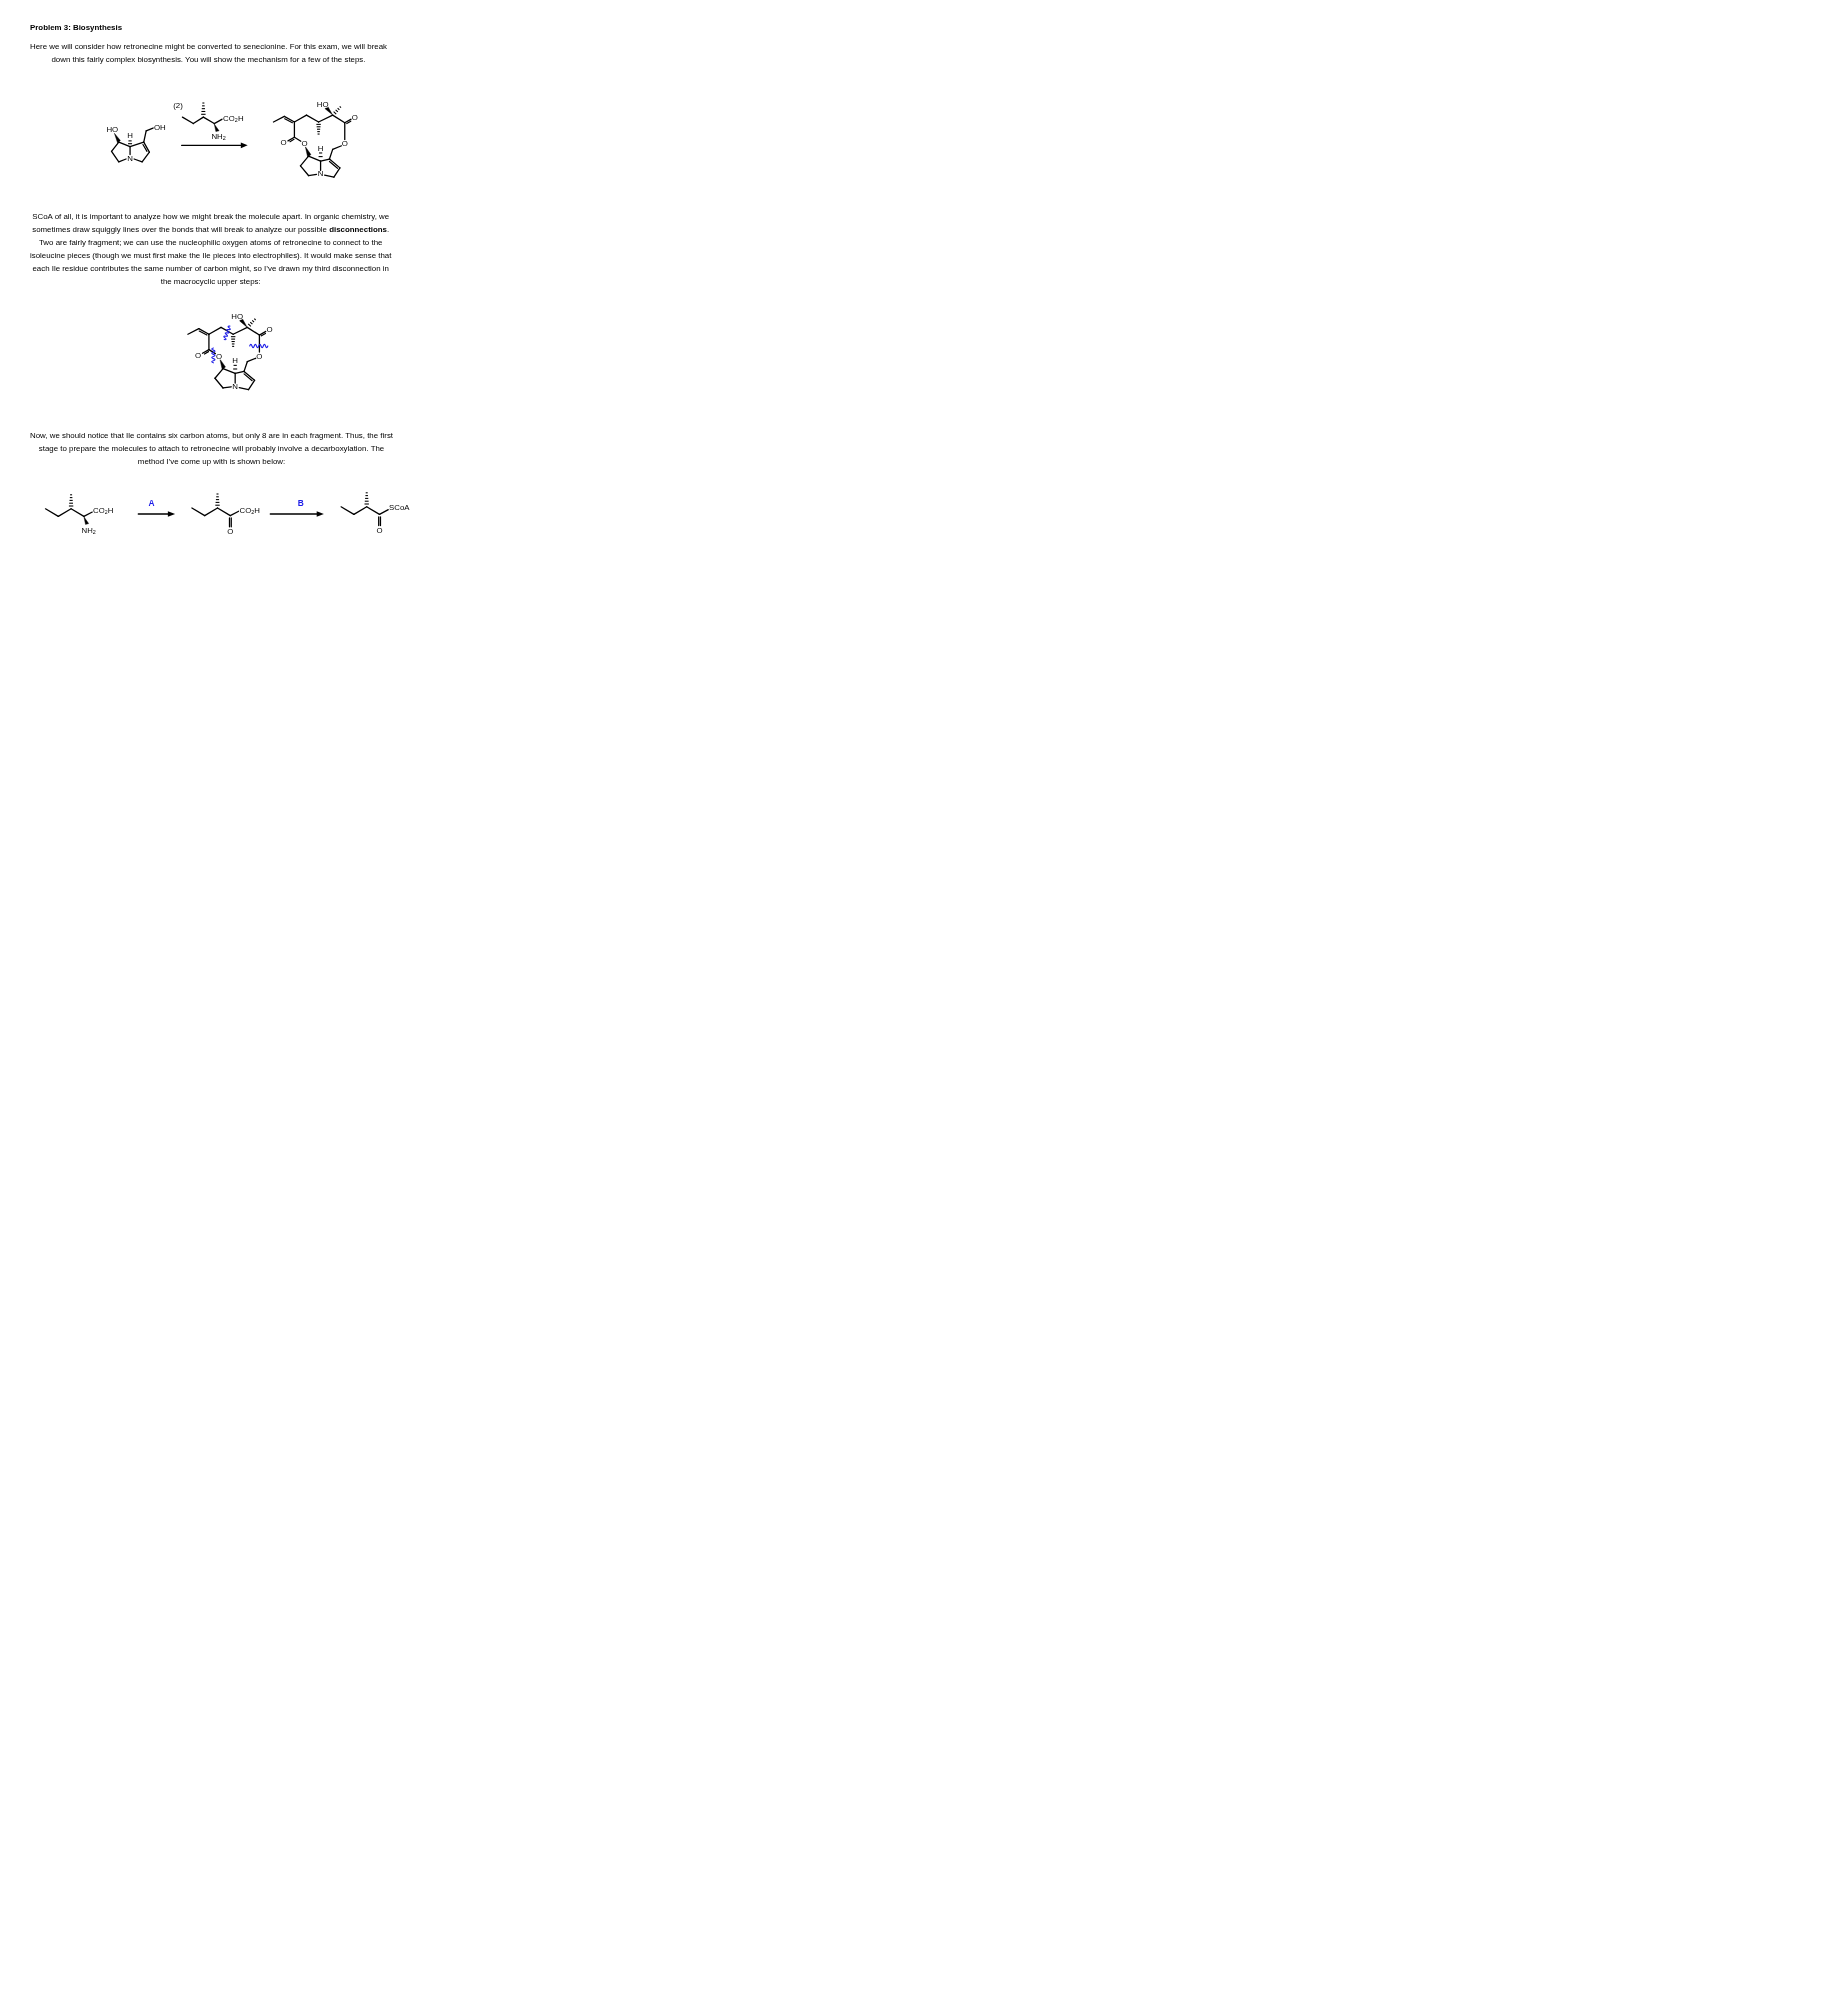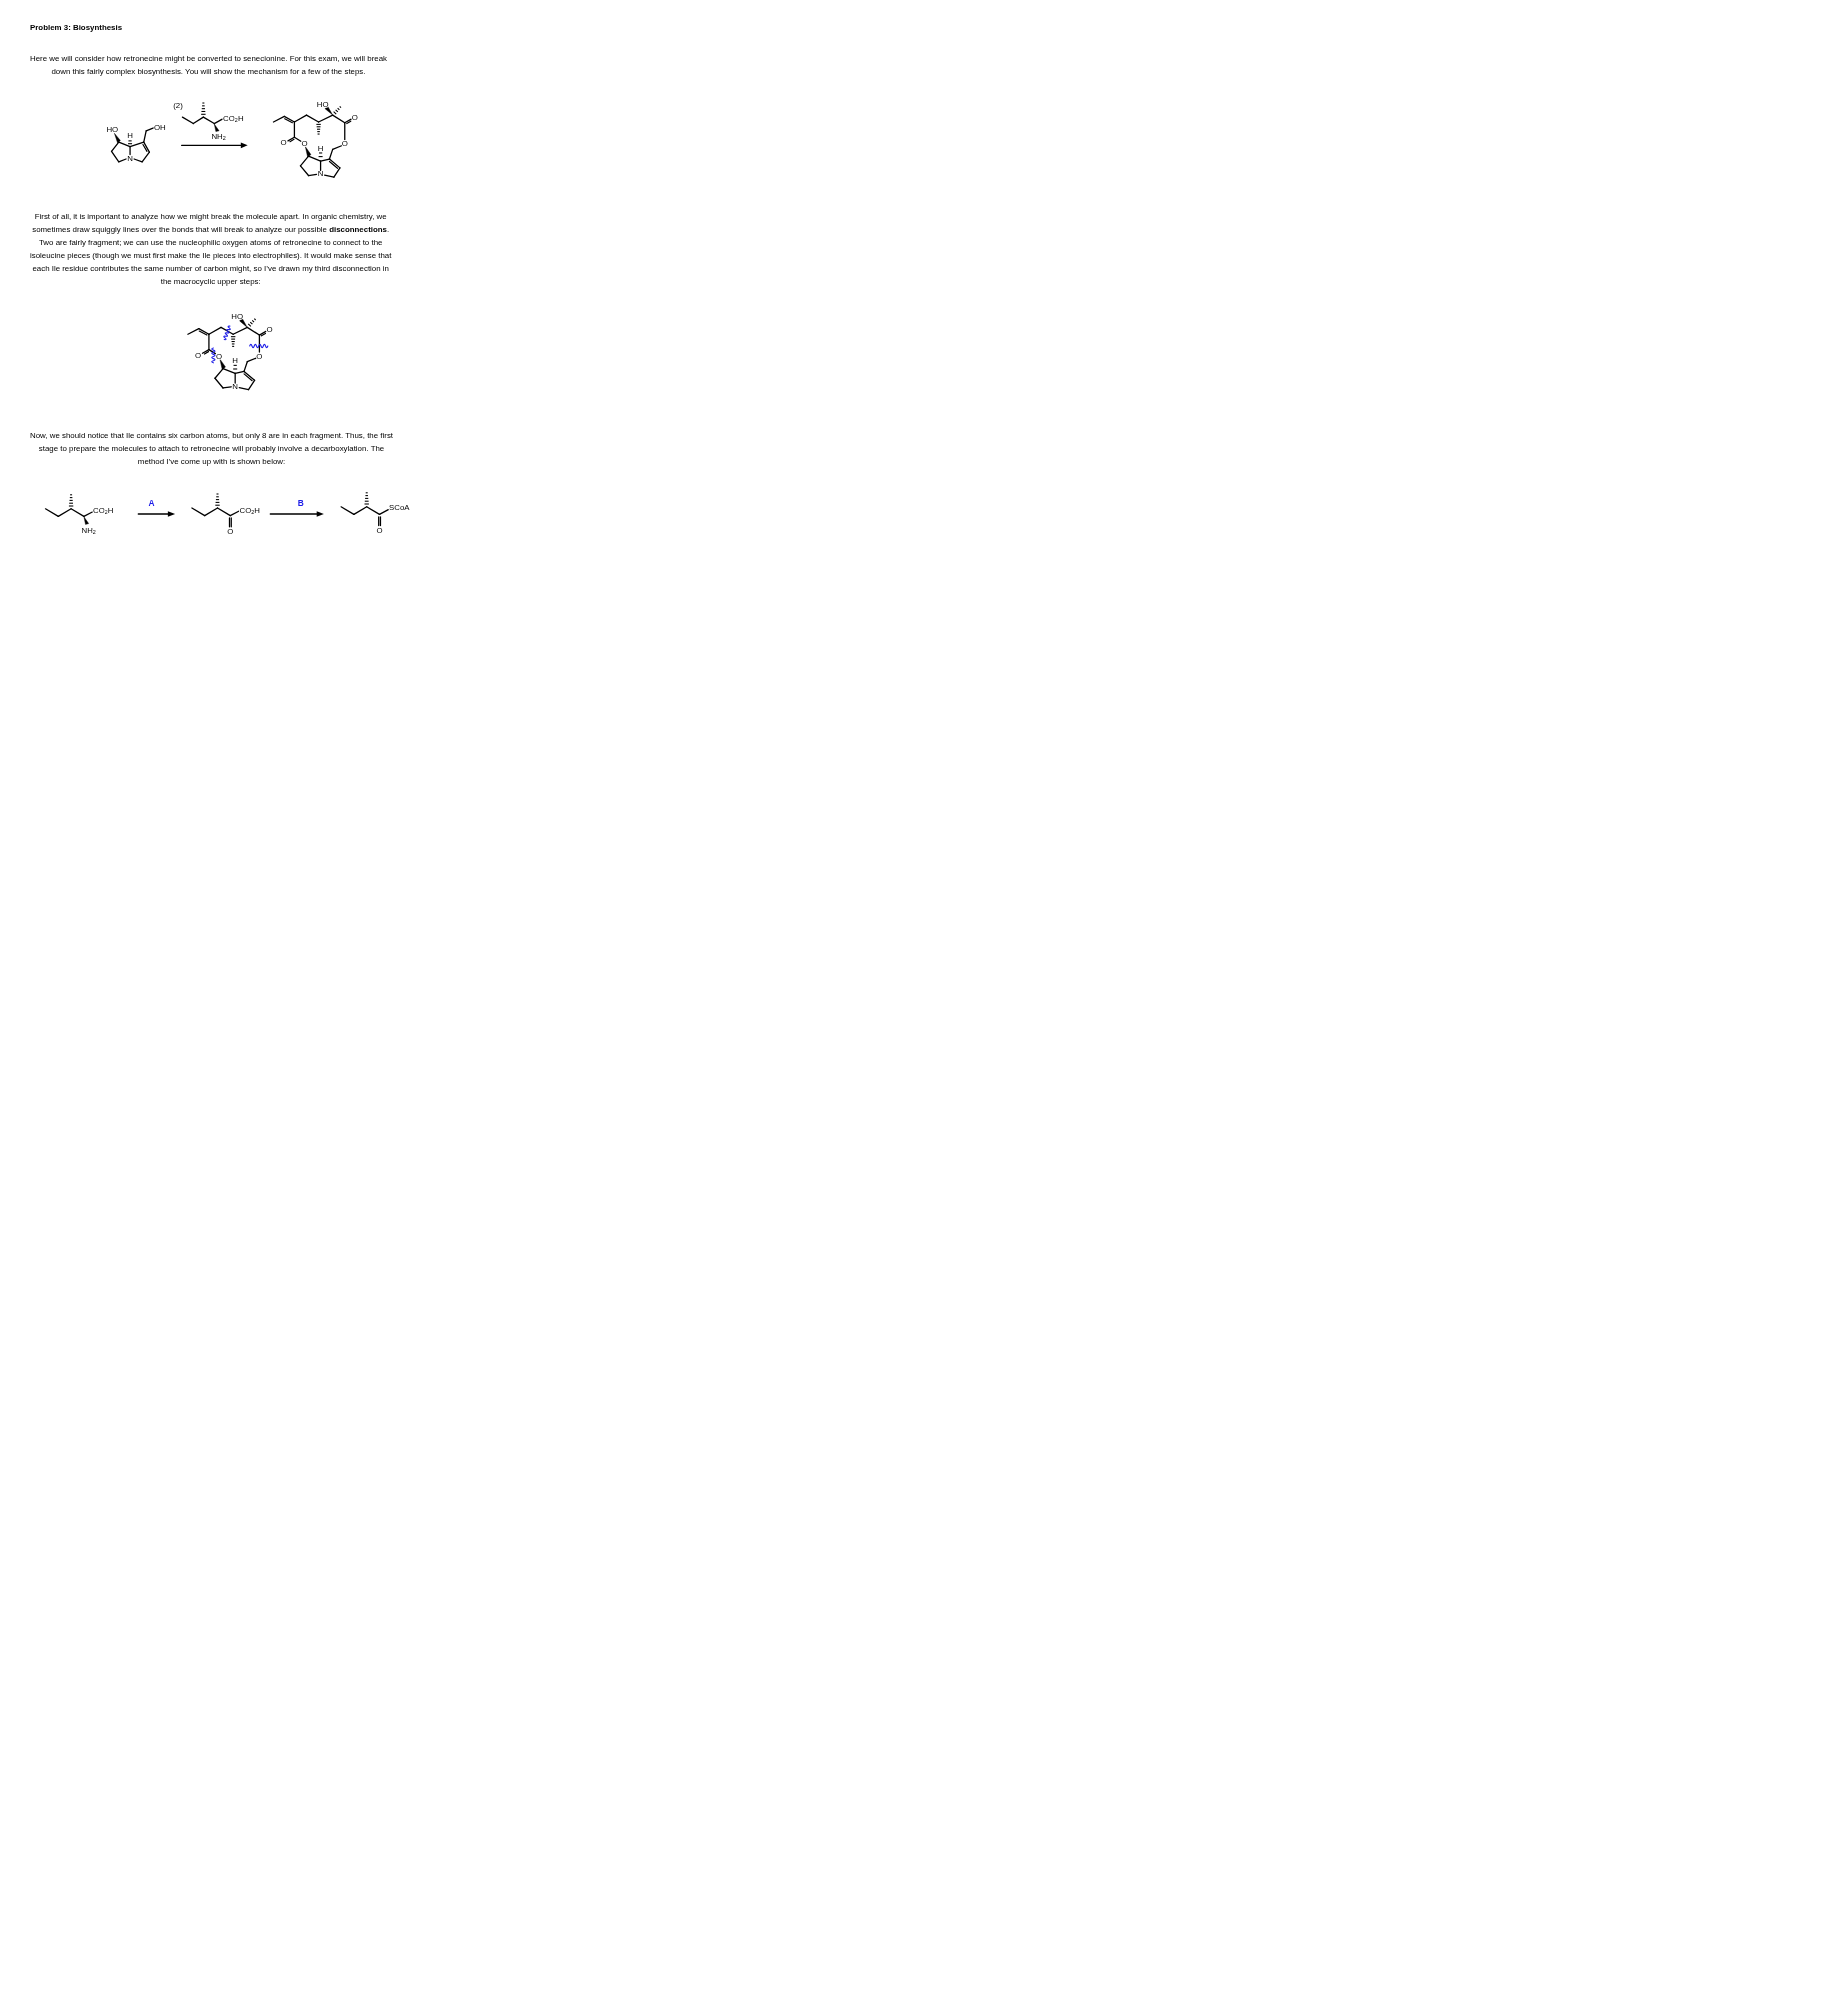--- a/index.html
+++ b/index.html
@@ -27,21 +27,21 @@
       fill:var(--accent);text-anchor:middle;dominant-baseline:central;}
   .sq{stroke:var(--accent);stroke-width:2.8;fill:none;stroke-linecap:round;}
 </style>
 </head>
 <body>
 
 <div class="page">
 
   <div class="title">Problem 3: Biosynthesis</div>
 
-  <div class="para" style="top:52px">
+  <div class="para" style="top:40px">
     <div class="tline">Here we will consider how retronecine might be converted to senecionine. For this exam, we will break</div>
     <div class="tline">down this fairly complex biosynthesis. You will show the mechanism for a few of the steps.</div>
   </div>
 
   <svg class="scheme" style="left:93px;top:96px;width:286px;height:93px" viewBox="230 238 710 230">
 
     <defs>
       <g id="senecionine-mol">
 
         <line class="b" x1="678" y1="302" x2="705" y2="288"></line>
@@ -140,21 +140,21 @@
 
     <g>
       <line class="b" style="stroke-width:3.4" x1="450" y1="360" x2="597" y2="360"></line>
       <polygon class="ah" points="597,353 614,360 597,367"></polygon>
     </g>
 
     <use href="#senecionine-mol"></use>
   </svg>
 
   <div class="para" style="top:210px">
-    <div class="tline">First of all, it is important to analyze how we might break the molecule apart. In organic chemistry, we</div>
+    <div class="tline">SCoA of all, it is important to analyze how we might break the molecule apart. In organic chemistry, we</div>
     <div class="tline"><span>sometimes draw squiggly lines over the bonds that will break to analyze our possible </span><span class="bold">disconnections</span><span>.</span></div>
     <div class="tline">Two are fairly fragment; we can use the nucleophilic oxygen atoms of retronecine to connect to the</div>
     <div class="tline">isoleucine pieces (though we must first make the Ile pieces into electrophiles). It would make sense that</div>
     <div class="tline">each Ile residue contributes the same number of carbon might, so I’ve drawn my third disconnection in</div>
     <div class="tline">the macrocyclic upper steps:</div>
   </div>
 
   <svg class="scheme" style="left:177px;top:308px;width:101px;height:103px" viewBox="440 765 250 255">
     <use href="#senecionine-mol" transform="translate(-211 528)"></use>
     <g transform="rotate(23 571 810)">

